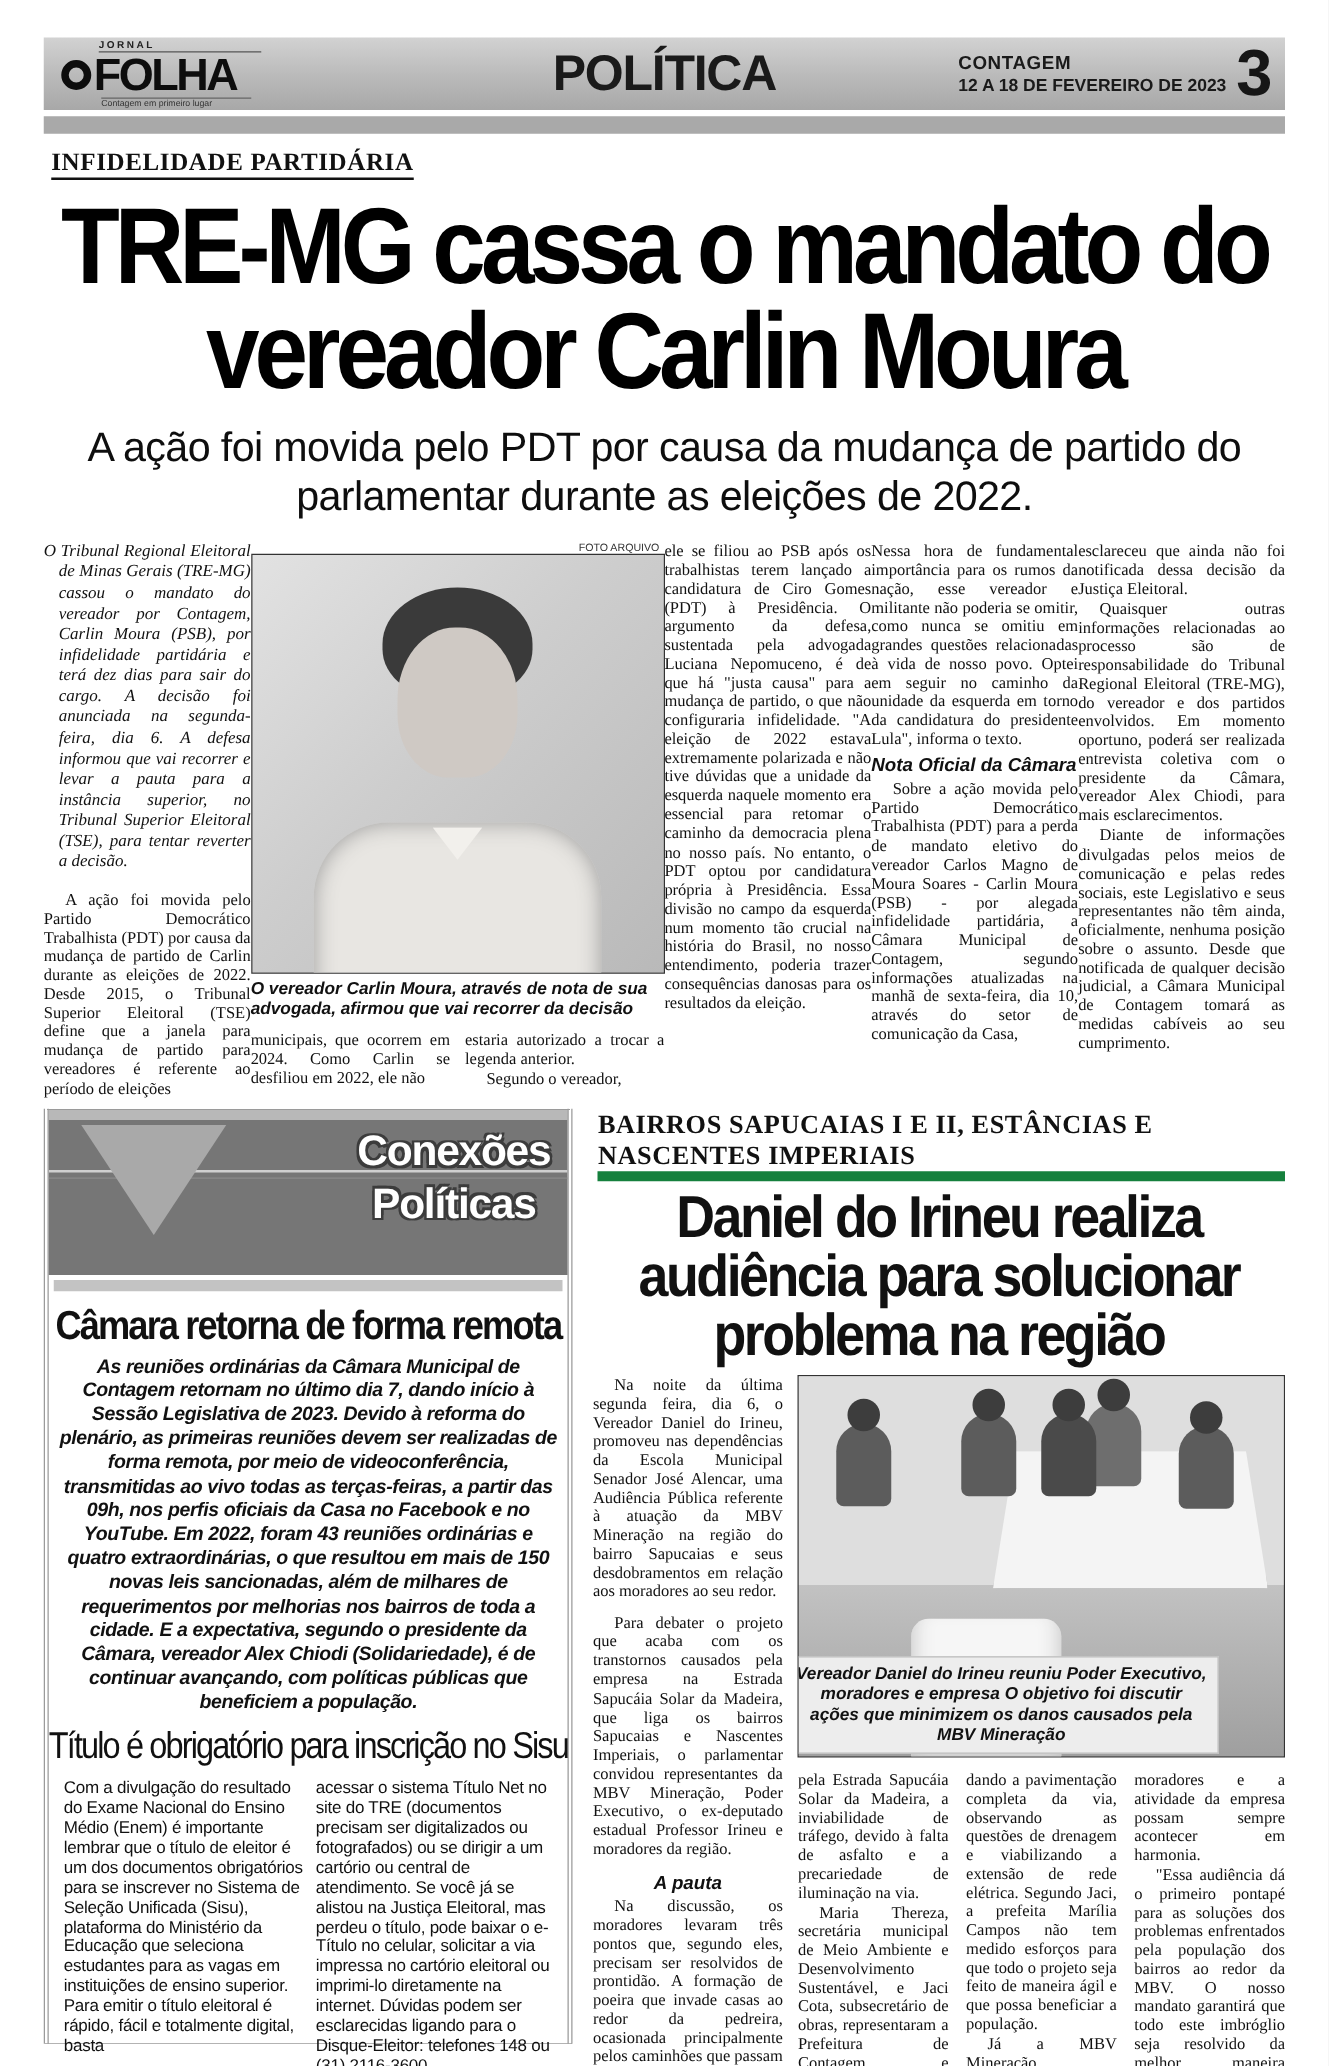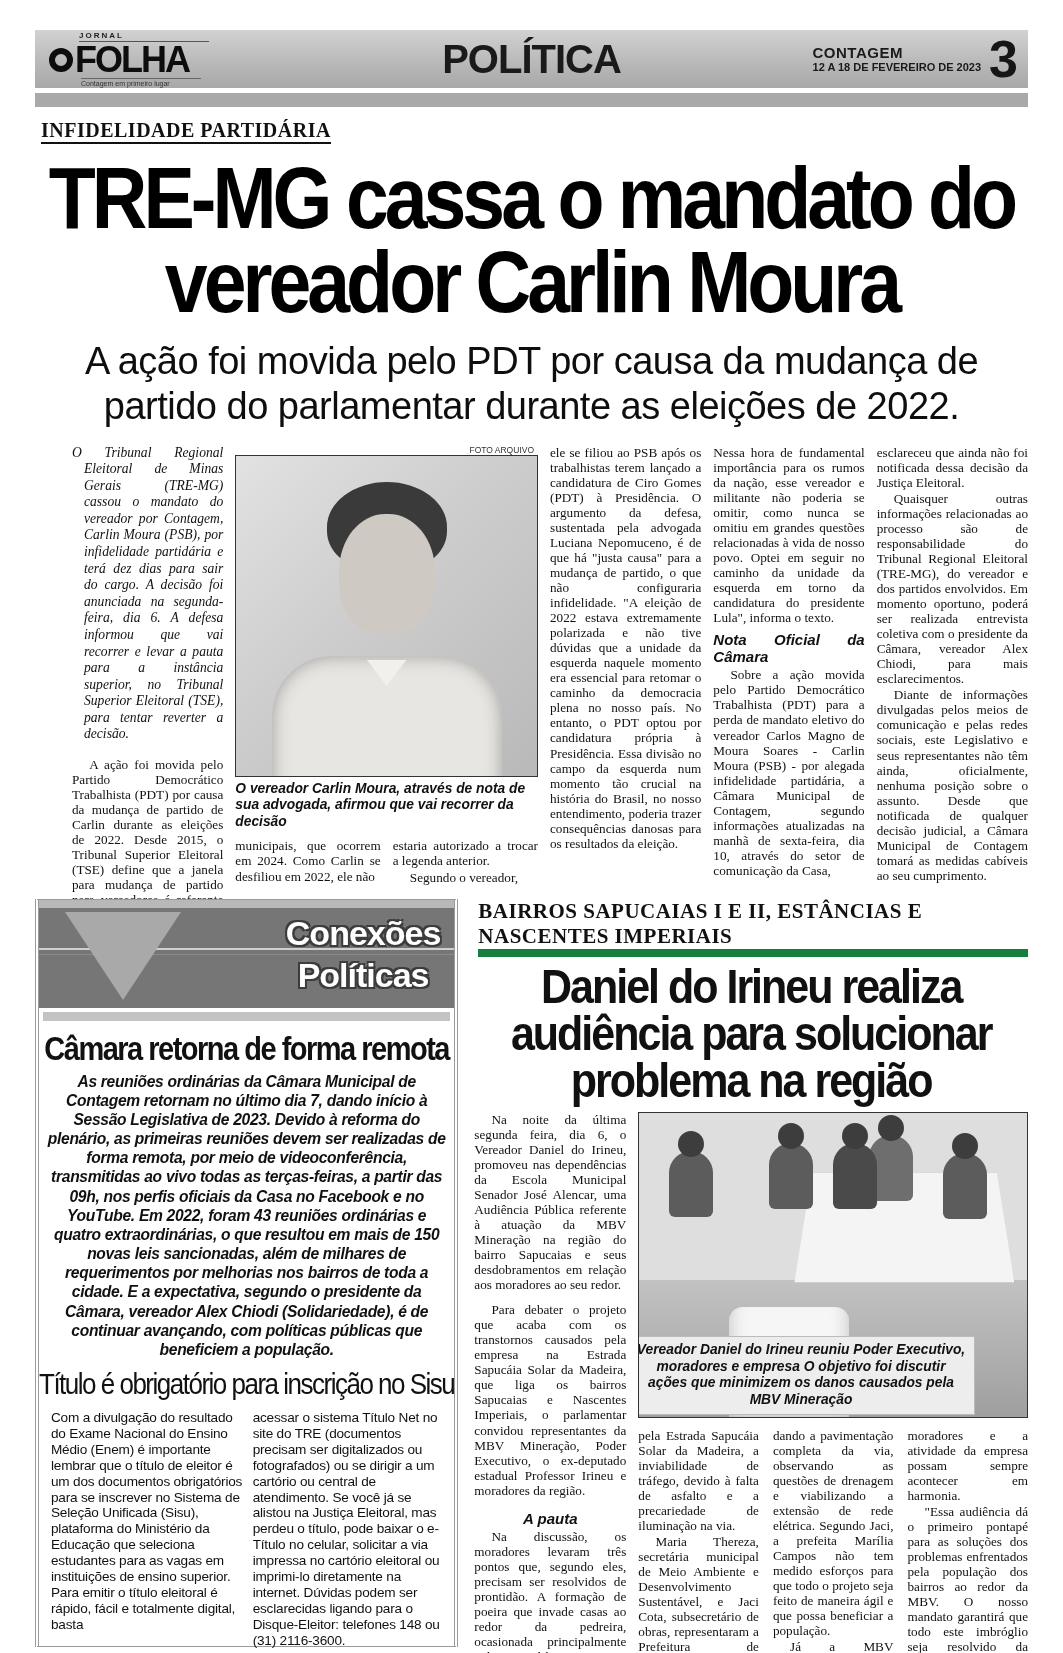--- a/index.html
+++ b/index.html
@@ -23,40 +23,40 @@
   .logo .name { font-family:"Liberation Sans",sans-serif; font-weight:900; font-size:36px; letter-spacing:-2px; color:#0d0d0d; }
   .logo .tagline { font-family:"Liberation Sans",sans-serif; font-size:7px; color:#333; margin-left:32px; border-top:1px solid #666; padding-top:1px; width:120px; }
   .section-title {
     position:absolute; left:50%; transform:translateX(-50%);
     font-family:"Liberation Sans",sans-serif; font-weight:900; font-size:40px;
     letter-spacing:-1px; color:#1a1a1a;
   }
   .edition { display:flex; align-items:center; gap:8px; text-align:left; }
   .edition .ed-text { font-family:"Liberation Sans",sans-serif; font-weight:bold; color:#1a1a1a; line-height:1.15; }
   .edition .city { font-size:15px; letter-spacing:.5px; }
-  .edition .date { font-size:11px; }
+  .edition .date { font-size:14px; }
   .edition .pagenum { font-family:"Liberation Sans",sans-serif; font-weight:900; font-size:52px; line-height:.9; color:#161616; }
   .masthead-rule { height:14px; background:#a9a9a9; margin-top:5px; }
 
   
   .kicker {
     font-family:"Liberation Serif",serif; font-weight:600; font-size:20px;
     letter-spacing:.5px; display:inline-block; border-bottom:2px solid #111;
     margin:12px 0 2px 6px; padding-bottom:0;
   }
   .headline1 {
     font-family:"Liberation Sans",sans-serif; font-weight:900; font-size:77px;
     letter-spacing:-4px; line-height:.98; text-align:center; color:#000;
     transform:scaleY(1.12); transform-origin:top center; margin-top:10px;
   }
   .subhead1 {
-    font-family:"Liberation Sans",sans-serif; font-size:38px; line-height:1.18;
+    font-family:"Liberation Sans",sans-serif; font-size:33px; line-height:1.18;
     text-align:center; color:#0e0e0e; margin-top:32px; letter-spacing:-.5px;
   }
-  .a1-body { display:flex; gap:12px; margin-top:16px; height:440px;margin-left:37px; }
+  .a1-body { display:flex; gap:0; margin-top:16px; height:440px; }
   .a1-body .tcol { flex:1 1 0; }
   .a1-body .midcol { flex:2 2 0; display:flex; flex-direction:column; }
   .bodytext { font-size:13.2px; line-height:1.14; text-align:justify; hyphens:auto; }
   .bodytext p + p { margin-top:1px; }
   .bodytext .indent { text-indent:1.3em; }
   .lead { font-style:italic; font-size:13.6px; padding-left:12px; text-indent:-12px; line-height:1.22; }
   .photo-credit { font-family:"Liberation Sans",sans-serif; font-size:8.5px; color:#333; text-align:right; padding-right:4px; }
   .photo1 { position:relative; height:336px; border:1px solid #333; overflow:hidden;
     background:linear-gradient(135deg,#e2e2e2 0%, #cdcdcd 45%, #b9b9b9 100%); }
   .photo1 .hair { position:absolute; left:50%; top:26px; transform:translateX(-50%); width:120px; height:90px; border-radius:50% 50% 45% 45%; background:#3a3a3a; }
@@ -66,21 +66,21 @@
   .caption { font-family:"Liberation Sans",sans-serif; font-weight:bold; font-style:italic; font-size:13.8px; line-height:1.2; margin-top:4px; }
   .mini-cols { display:flex; gap:12px; margin-top:8px; }
   .mini-cols .tcol { flex:1 1 0; }
   .subhead-inline { font-family:"Liberation Sans",sans-serif; font-weight:bold; font-style:italic; font-size:15px; margin:6px 0 2px 0; }
 
   
   .bottom { display:flex; gap:16px; margin-top:14px; }
 
   
   .sidebar { flex:0 0 312px; border:1px solid #9a9a9a; border-left:4px double #9a9a9a; border-right:4px double #9a9a9a; padding-bottom:10px; background:#fff; height:748px; }
-  .conx-box { position:relative; height:108px; background:#767676; border-top:8px solid #b8b8b8; overflow:hidden; }
+  .conx-box { position:relative; height:132px; background:#767676; border-top:8px solid #b8b8b8; overflow:hidden; }
   .conx-tri { position:absolute; left:26px; top:4px; width:0; height:0;
     border-left:58px solid transparent; border-right:58px solid transparent; border-top:88px solid #a9a9a9; }
   .conx-line1 { position:absolute; left:0; right:0; top:40px; border-top:2px solid #cfcfcf; }
   .conx-line2 { position:absolute; left:0; right:0; top:46px; border-top:1px solid #8a8a8a; }
   .conx-text { position:absolute; right:14px; top:4px; text-align:center;
     font-family:"Liberation Sans",sans-serif; font-weight:900; font-size:34px; line-height:1.25;
     color:#fff; letter-spacing:-1px;
     text-shadow:-2px -2px 0 #3c3c3c, 2px -2px 0 #3c3c3c, -2px 2px 0 #3c3c3c, 2px 2px 0 #3c3c3c; }
   .conx-underbar { height:9px; background:#c3c3c3; margin:4px 4px 0 4px; }
   .sb-title1 { font-family:"Liberation Sans",sans-serif; font-weight:900; font-size:29px; letter-spacing:-1.5px; text-align:center; margin-top:12px; transform:scaleY(1.12); }

